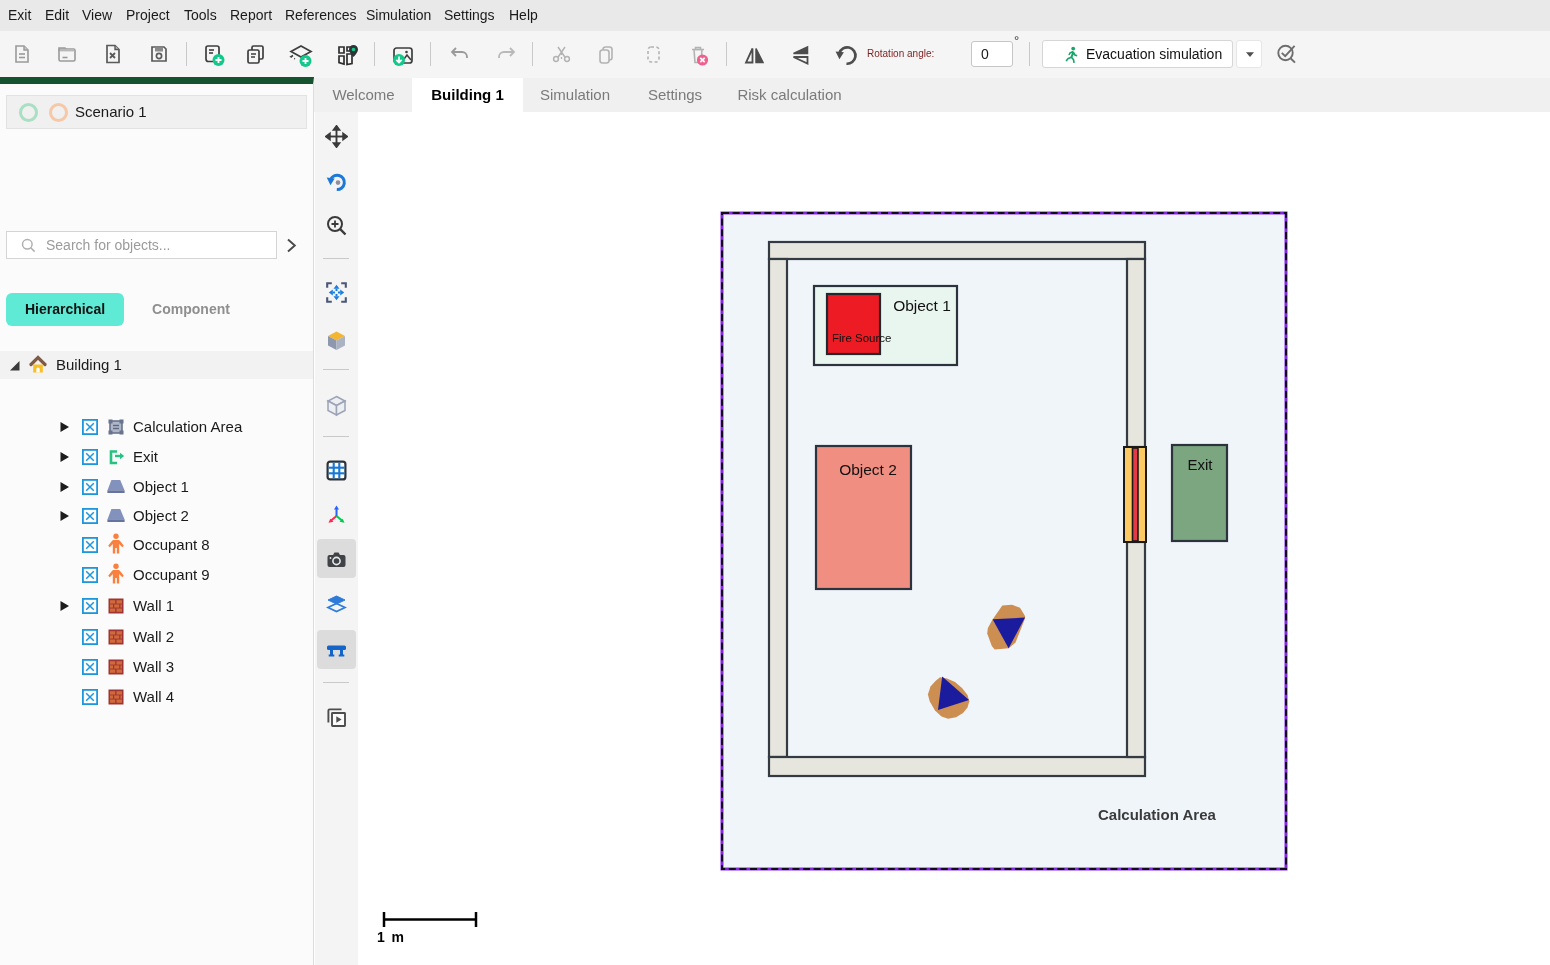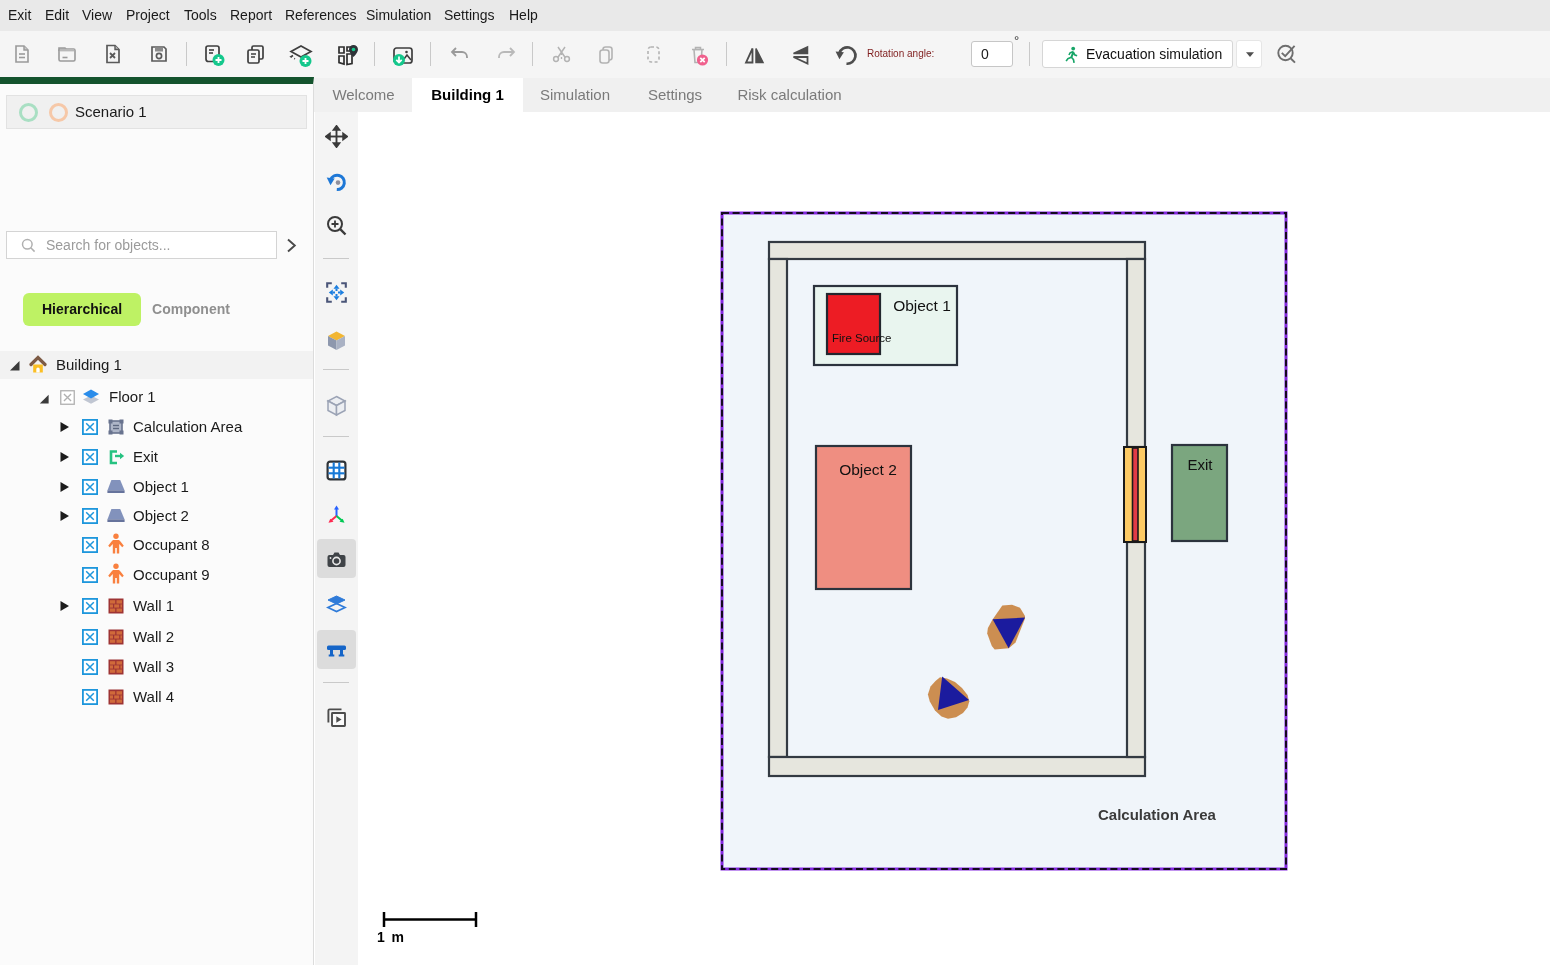--- a/index.html
+++ b/index.html
@@ -34,22 +34,22 @@
 #leftpanel { position:absolute; left:0; top:77px; width:314px; height:888px;
   background:#fbfbfb; border-right:1px solid #dcdcdc; border-top:7px solid #14532d; }
 #scenario { position:absolute; left:6px; top:11px; width:301px; height:34px;
   background:#f0f0f0; border:1px solid #e2e2e2; }
 #scenario .txt { position:absolute; left:68px; top:0; line-height:32px; font-size:15px; color:#1a1a1a; }
 .ring { position:absolute; top:7px; width:19px; height:19px; border-radius:50%; }
 #searchbox { position:absolute; left:6px; top:147px; width:271px; height:28px;
   background:#fff; border:1px solid #d4d4d4; }
 #searchbox .ph { position:absolute; left:39px; top:0; line-height:26px; font-size:14px; color:#9b9b9b; }
 #tabh { position:absolute; left:6px; top:209px; width:118px; height:33px;
-  background:#bef264; border-radius:6px; text-align:center;
-  font-size:14px; font-weight:bold; color:#111; line-height:33px;margin-left:17px; }
+  background:#5eead4; border-radius:6px; text-align:center;
+  font-size:14px; font-weight:bold; color:#111; line-height:33px; }
 #tabc { position:absolute; left:131px; top:209px; width:120px; height:33px;
   text-align:center; font-size:14px; font-weight:bold; color:#8f8f8f; line-height:33px; }
 
 
 .trow { position:absolute; left:0; width:313px; height:30px; }
 .trow .lbl { position:absolute; top:0; line-height:30px; font-size:15px; color:#1a1a1a; }
 .trow svg { position:absolute; }
 
 
 #tabbar { position:absolute; left:314px; top:78px; width:1236px; height:34px;
@@ -232,34 +232,20 @@
           <polygon points="11.5,2 11.5,11.5 2,11.5" fill="#3a3a3a"></polygon>
         </svg>
     <svg style="left:29px; top:4px" width="18" height="19" viewBox="0 0 18 19">
       <path d="M2,9.5 L9,2.5 L16,9.5" fill="none" stroke="#7d5b45" stroke-width="3.2" stroke-linecap="round"></path>
       <rect x="4.2" y="9.5" width="9.6" height="8" fill="#fbbf24"></rect>
       <path d="M7.3,17.5 v-3.4 a1.7,1.7 0 0 1 3.4,0 v3.4 z" fill="#fff"></path>
     </svg>
     <span class="lbl" style="left:56px; top:-1px;">Building 1</span>
   </div>
 
-  <div class="trow" style="top:298px;">
-    <svg style="left:38px; top:11px" width="12" height="12" viewBox="0 0 13 13">
-          <polygon points="11.5,2 11.5,11.5 2,11.5" fill="#3a3a3a"></polygon>
-        </svg>
-    <svg style="left:60px; top:8px" width="15" height="15" viewBox="0 0 16 16">
-      <rect x="0.8" y="0.8" width="14.4" height="14.4" fill="#fff" stroke="#b0b0b0" stroke-width="1.4"></rect>
-      <path d="M4.2,4.2 l7.6,7.6 m0,-7.6 l-7.6,7.6" stroke="#b0b0b0" stroke-width="1.4"></path>
-    </svg>
-    <svg style="left:82px; top:6px" width="18" height="18" viewBox="0 0 18 18">
-      <polygon points="9,7.5 17,11.5 9,15.8 1,11.5" fill="#c0c6d2"></polygon>
-      <polygon points="9,1.5 17,6 9,10.5 1,6" fill="#2a8cea"></polygon>
-    </svg>
-    <span class="lbl" style="left:109px;">Floor 1</span>
-  </div>
 
   <div class="trow" style="top:328px;">
     <svg style="left:58px; top:9px" width="12" height="12" viewBox="0 0 12 12">
           <polygon points="2.5,1 11,6 2.5,11" fill="#1c1c1c"></polygon>
         </svg>
     <svg style="left:82px; top:7px" width="16" height="16" viewBox="0 0 16 16">
       <rect x="0.9" y="0.9" width="14.2" height="14.2" fill="#fff" stroke="#1d96dc" stroke-width="1.8"></rect>
       <path d="M4.2,4.2 l7.6,7.6 m0,-7.6 l-7.6,7.6" stroke="#1d96dc" stroke-width="1.5"></path>
     </svg>
     <svg style="left:107px; top:6px" width="18" height="18" viewBox="0 0 18 18">

